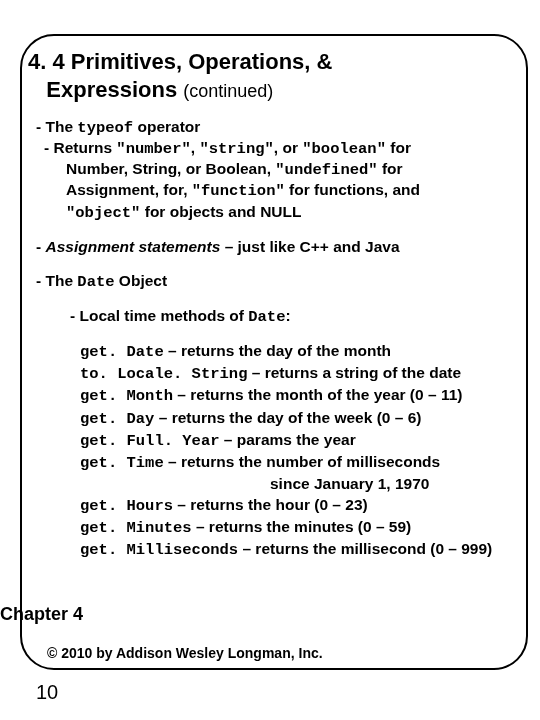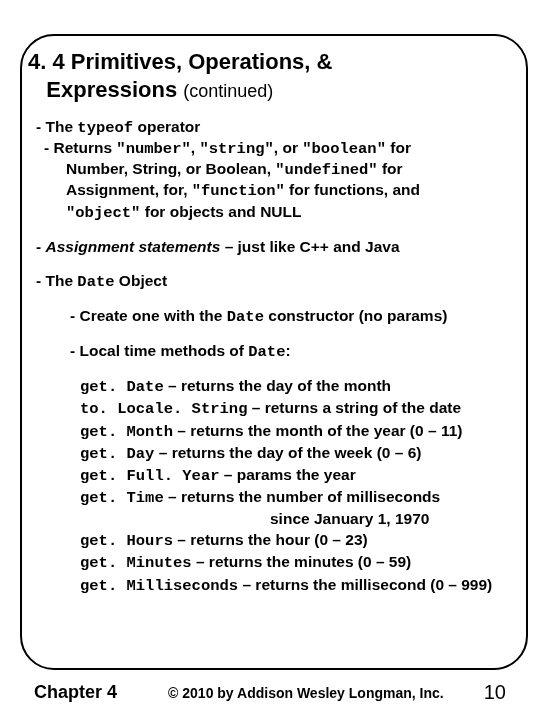--- a/index.html
+++ b/index.html
@@ -61,24 +61,24 @@
   .methods div { margin-bottom: 1px; }
   .since {
     margin-left: 190px;
   }
   .footer {
     position: absolute;
     left: 0;
     right: 0;
     bottom: 16px;
     display: flex;
-    align-items: center;
     justify-content: center;
-    gap: 4px;
+    gap: 20px;
     font-size: 12px;
+    flex-direction: column;
   }
   .footer .chapter {
     font-size: 18px;
     font-weight: bold;
   }
   .footer .copy {
     font-size: 14px;
     font-weight: bold;
     margin-left: 47px;
   }
@@ -120,23 +120,20 @@
     </div>
 
     <div class="block b indent1">
       <span>- </span><span class="i">Assignment statements</span><span> – just like C++ and Java</span>
     </div>
 
     <div class="block b indent1">
       <span>- The </span><span class="code">Date</span><span> Object</span>
     </div>
 
-    <div class="block b indent4">
-      <span>- Create one with the </span><span class="code">Date</span><span> constructor (no params)</span>
-    </div>
 
     <div class="block b indent4">
       <span>- Local time methods of </span><span class="code">Date</span><span>:</span>
     </div>
 
     <div class="methods">
       <div><span class="code">get. Date</span><span class="b"> – returns the day of the month</span></div>
       <div><span class="code">to. Locale. String</span><span class="b"> – returns a string of the date</span></div>
       <div><span class="code">get. Month</span><span class="b"> – returns the month of the year (0 – 11)</span></div>
       <div><span class="code">get. Day</span><span class="b"> – returns the day of the week (0 – 6)</span></div>

